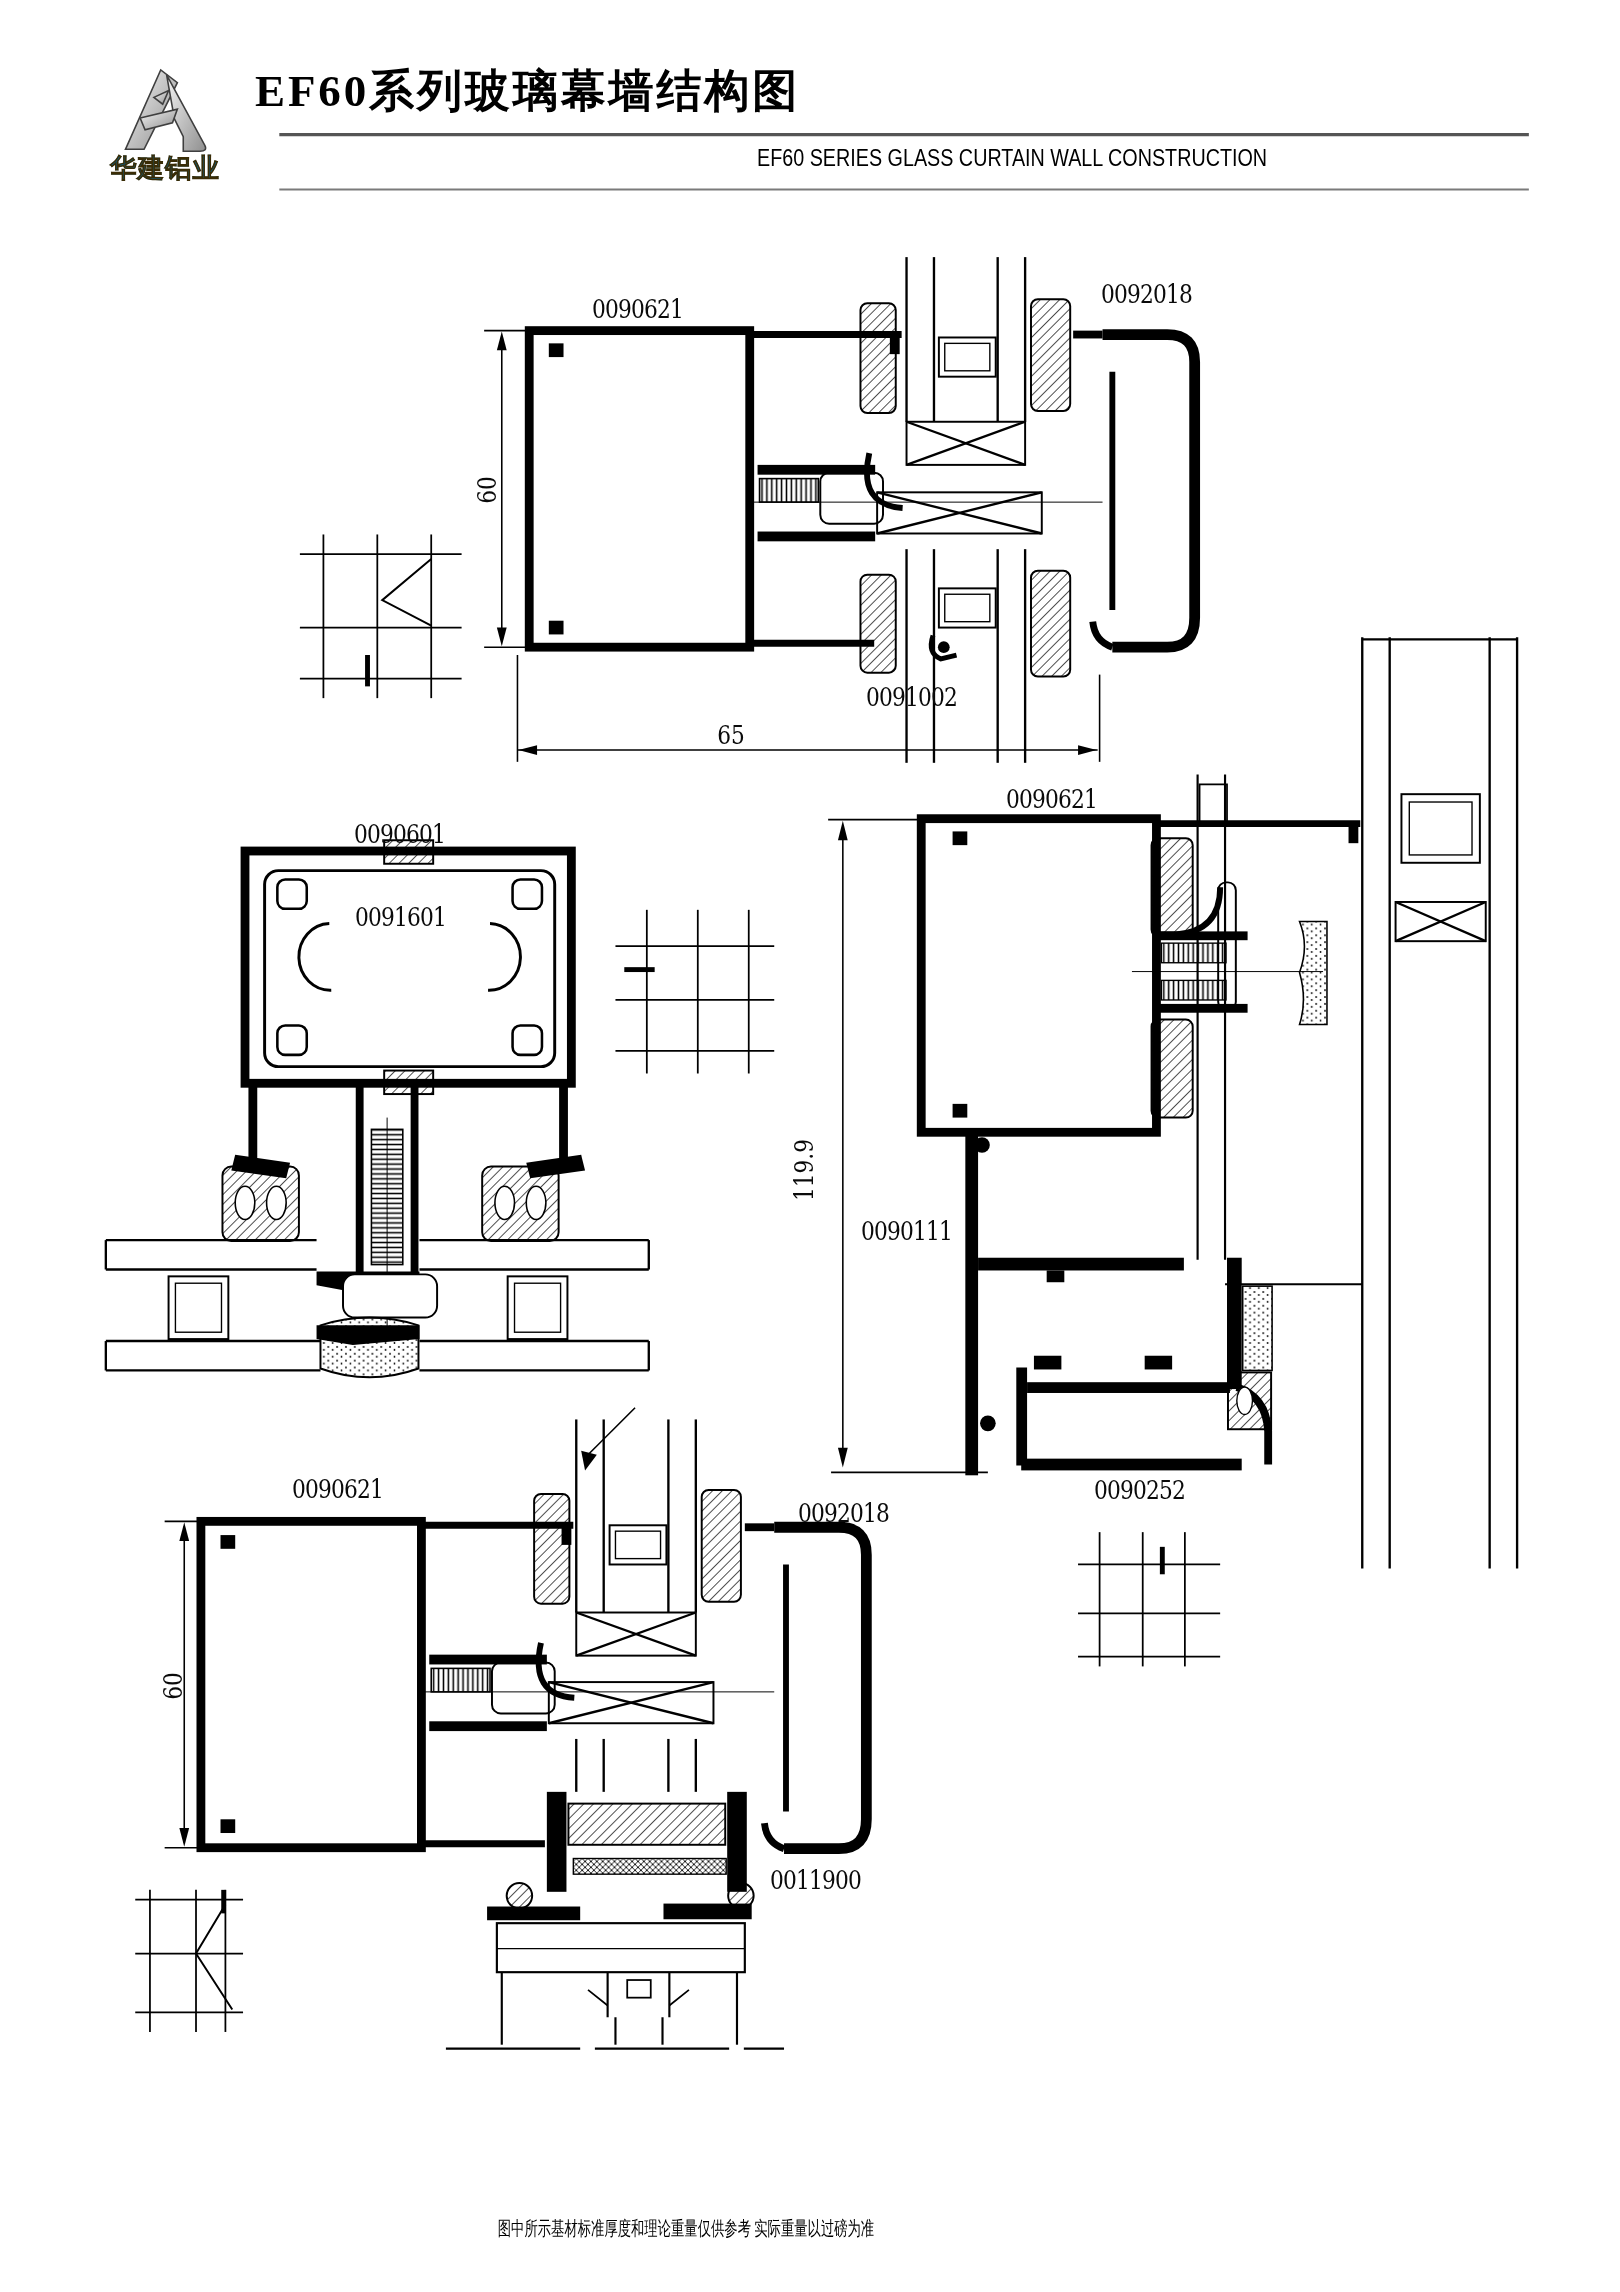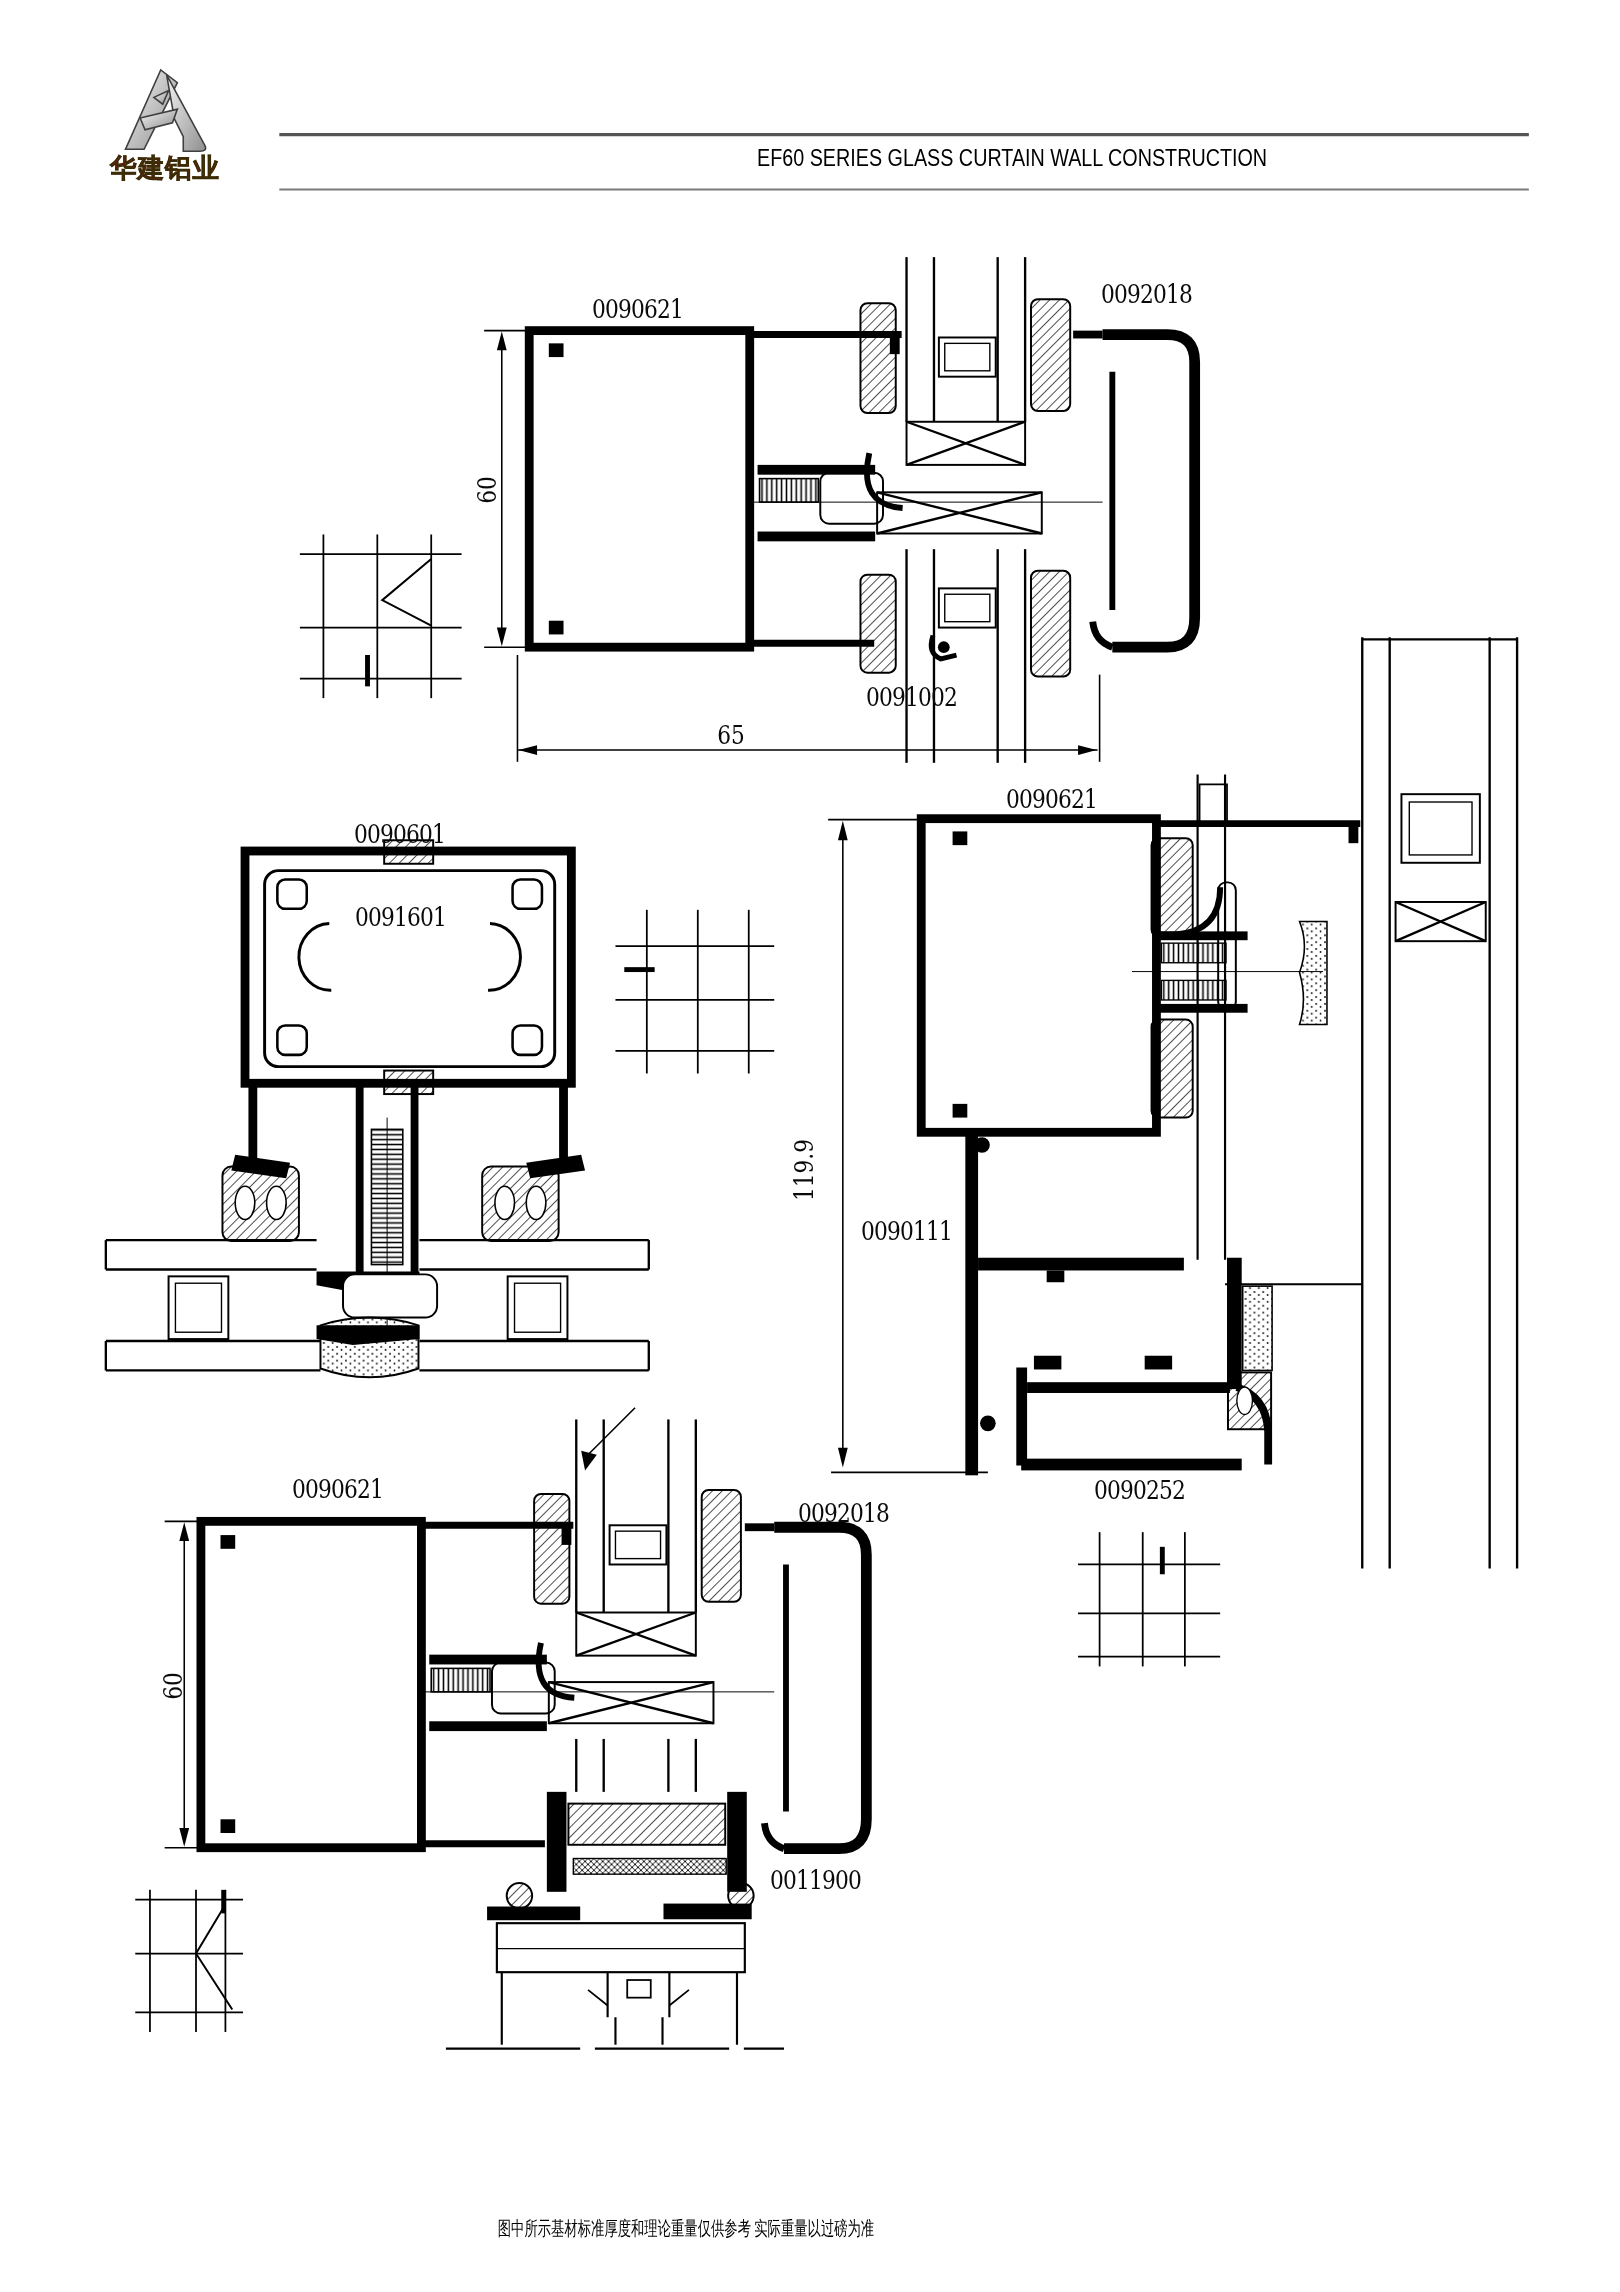--- a/index.html
+++ b/index.html
@@ -5,21 +5,21 @@
   html,body{margin:0;padding:0;background:#ffffff;}
   #page{position:relative;width:1620px;height:2293px;background:#fff;overflow:hidden;
         font-family:"DejaVu Serif", serif;color:#111;}
   #cad{position:absolute;left:0;top:0;}
   .abs{position:absolute;}
   .title{font-family:"Liberation Serif", serif;font-weight:bold;font-size:45px;
          letter-spacing:2.9px;color:#000;white-space:nowrap;}
   .subtitle{font-family:"Liberation Sans", sans-serif;font-size:23.5px;color:#000;
             white-space:nowrap;transform:scaleX(0.84);transform-origin:left center;letter-spacing:0px;}
   .logo-text{font-family:"Liberation Serif", serif;font-weight:bold;font-size:26.5px;
-             color:#7f1d1d;-webkit-text-stroke:0.6px #3a2c05;letter-spacing:1px;white-space:nowrap;}
+             color:#0369a1;-webkit-text-stroke:0.6px #3a2c05;letter-spacing:1px;white-space:nowrap;}
   .pn{font-family:"DejaVu Serif", serif;font-size:26.5px;letter-spacing:-1px;color:#0a0a0a;
       width:157px;text-align:center;transform:scaleX(0.82);white-space:nowrap;}
   .dim{font-family:"DejaVu Serif", serif;font-size:25.5px;color:#0a0a0a;width:118px;
        text-align:center;white-space:nowrap;transform:scaleX(0.85);}
   .vdim{transform:rotate(-90deg) scaleX(0.85);}
   .footer{font-family:"Liberation Serif", serif;font-size:19.6px;color:#000;width:588px;
           text-align:center;transform:scaleX(0.68);transform-origin:center top;white-space:nowrap;}
 </style>
 </head>
 <body>
@@ -362,20 +362,21 @@
           <line x1="230" y1="1928" x2="230" y2="2073"></line>
       <line x1="138" y1="1938" x2="248" y2="1938"></line>
           <line x1="138" y1="1993" x2="248" y2="1993"></line>
           <line x1="138" y1="2053" x2="248" y2="2053"></line>
       <polyline points="230,1943 200,1993 237,2050" stroke-width="2"></polyline>
       <line x1="228" y1="1928" x2="228" y2="1952" stroke-width="4.5"></line>
     </g>
   </g>
 </svg>
 
+  <div class="abs title" style="left:255px;top:61px;">EF60系列玻璃幕墙结构图</div>
   <div class="abs subtitle" style="left:757px;top:145px;">EF60  SERIES GLASS CURTAIN WALL CONSTRUCTION</div>
   <div class="abs logo-text" style="left:110px;top:150px;">华建铝业</div>
 
   <div class="abs pn" style="left:559px;top:293px;">0090621</div>
   <div class="abs pn" style="left:1068px;top:278px;">0092018</div>
   <div class="abs pn" style="left:833px;top:681px;">0091002</div>
   <div class="abs dim vdim" style="left:428px;top:475px;">60</div>
   <div class="abs dim" style="left:672px;top:720px;">65</div>
 
   <div class="abs pn" style="left:321px;top:818px;">0090601</div>

